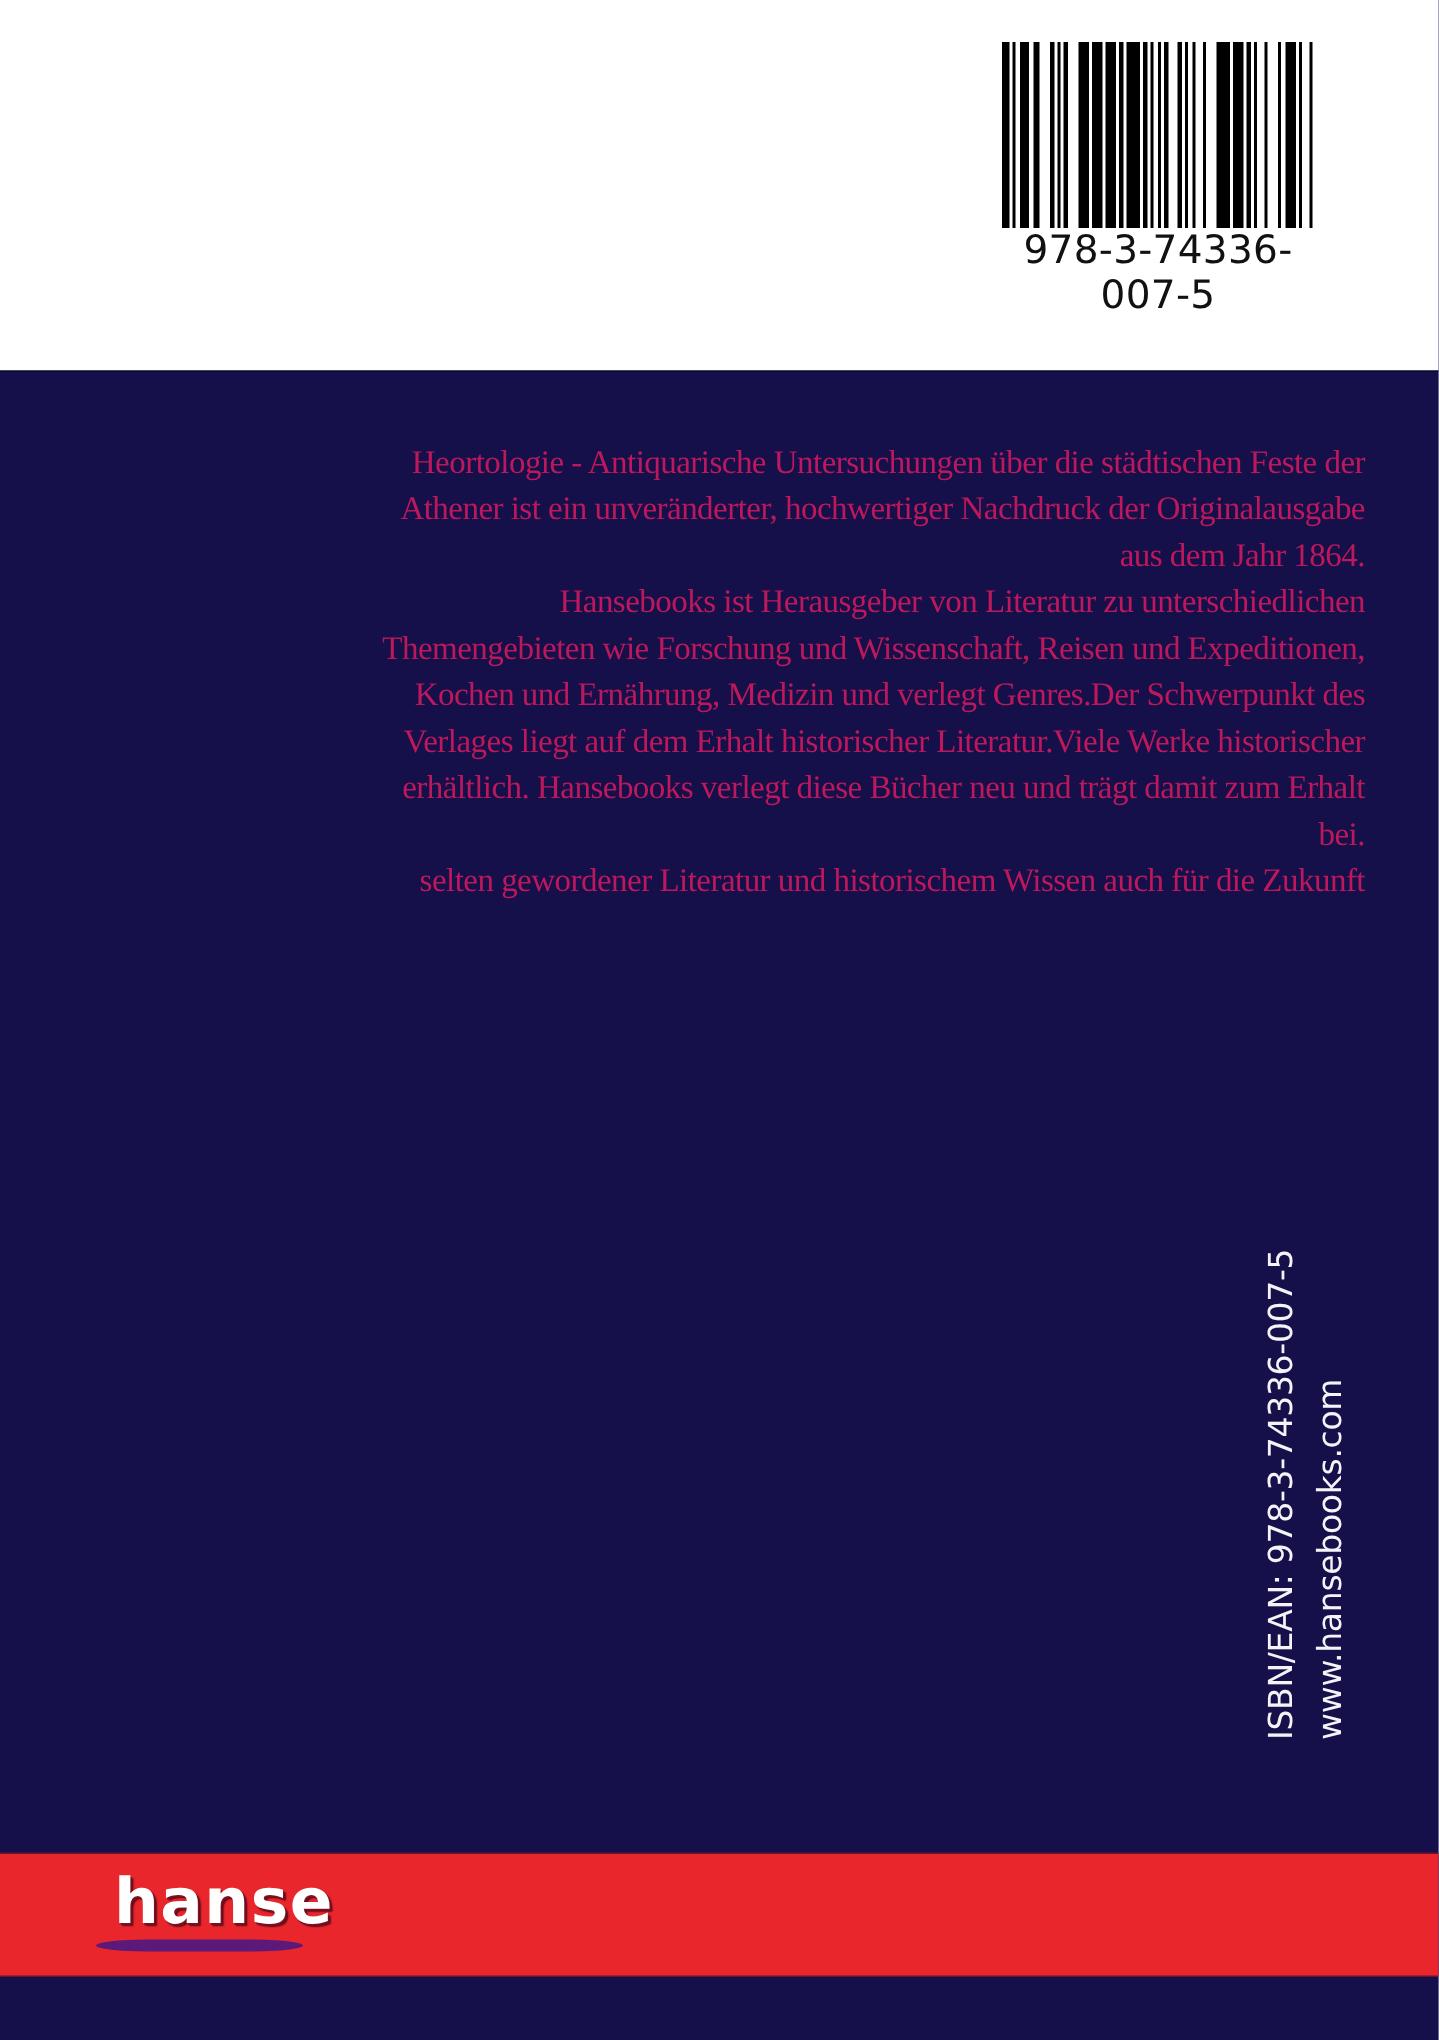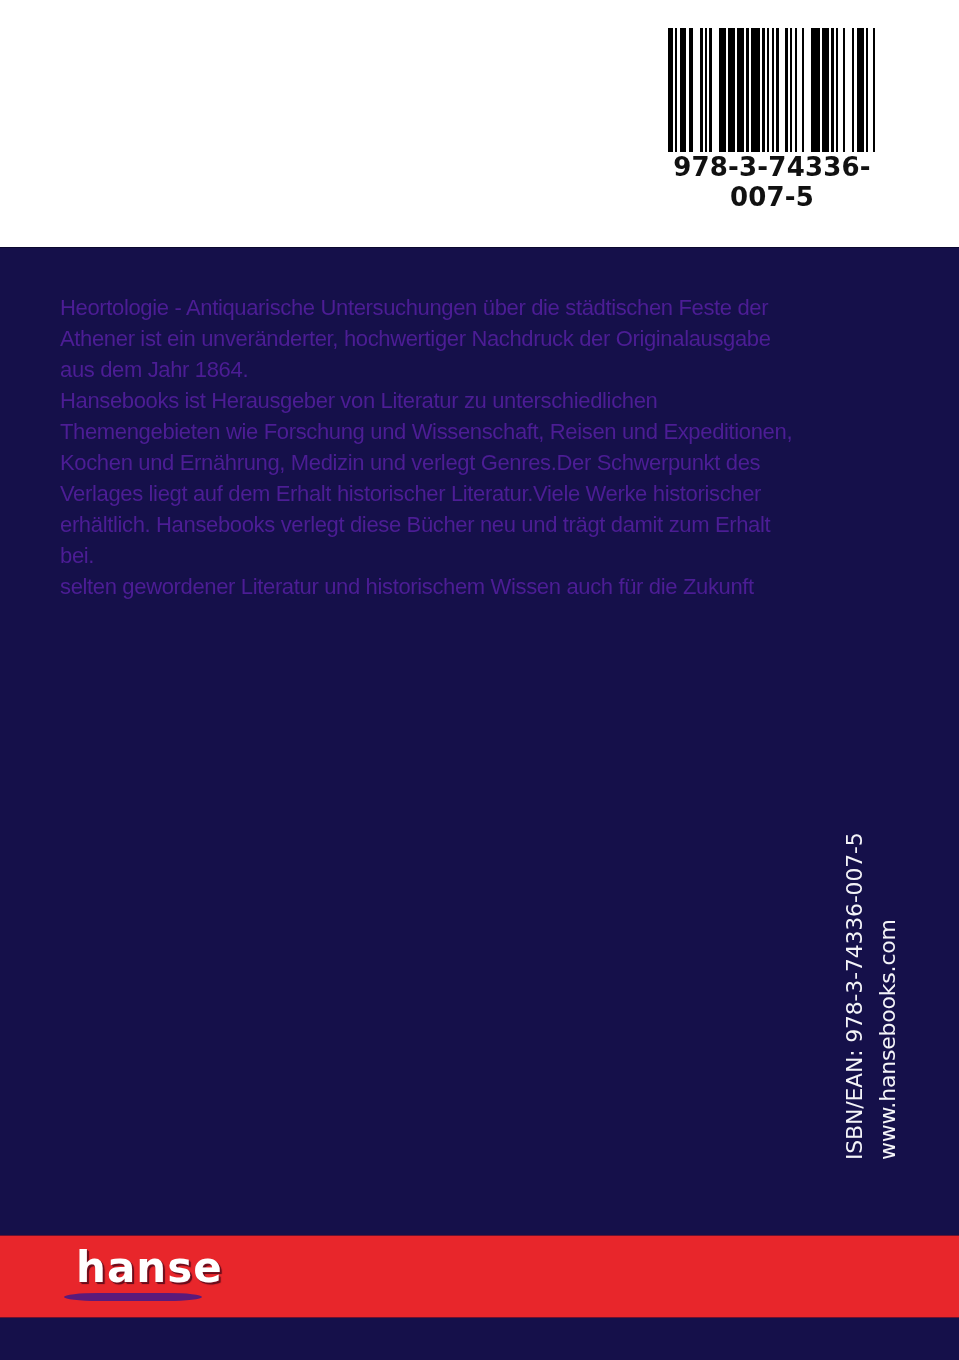--- a/index.html
+++ b/index.html
@@ -1,40 +1,40 @@
 <!DOCTYPE html>
 <html><head>
   <meta charset="utf-8">
   <style>
     html, body { margin: 0; padding: 0; }
     body {
       width: 959px; height: 1360px; position: relative; overflow: hidden;
       background: #ffffff;
       font-family: "Liberation Sans", "DejaVu Sans", sans-serif;
     }
-    .top-white { position: absolute; left: 0; top: 0; width: 959px; height: 247px; background: #ffffff; font-weight: bold; }
+    .top-white { position: absolute; left: 0; top: 0; width: 959px; height: 247px; background: #ffffff; }
     .barcode {
       position: absolute; left: 668px; top: 28px; width: 210px; height: 124px;
       display: flex; align-items: stretch;
     }
     .barcode .bar { height: 100%; background: #000; }
     .barcode .gap { height: 100%; background: transparent; }
     .barcode-number {
       position: absolute; left: 662px; top: 152px; width: 220px;
       font-size: 26px; color: #111; letter-spacing: 0.2px; text-align: center;
       font-family: "DejaVu Sans", sans-serif;
     }
     .navy-panel {
       position: absolute; left: 0; top: 247px; width: 959px; height: 1113px;
       background: #15104a; border-top: 1px solid #0b0830;
     }
     .blurb {
       position: absolute; left: 60px; top: 292px; width: 850px;
-      color: #4c1d95; font-size: 22px; line-height: 31px;
-      font-family: Liberation Sans, sans-serif; letter-spacing: -0.35px;
+      color: #be185d; font-size: 22px; line-height: 31px;
+      font-family: Liberation Serif, serif; letter-spacing: -0.35px; text-align: right;
     }
     .blurb .line { display: block; white-space: nowrap; }
     .spine-text {
       position: absolute; left: 838px; top: 1160px;
       transform-origin: 0 0; transform: rotate(-90deg);
       color: #f4f4f8; font-size: 22px; line-height: 33px;
       font-family: "DejaVu Sans", sans-serif; white-space: nowrap; letter-spacing: -0.2px;
     }
     .spine-text .line { display: block; }
     .red-band {

